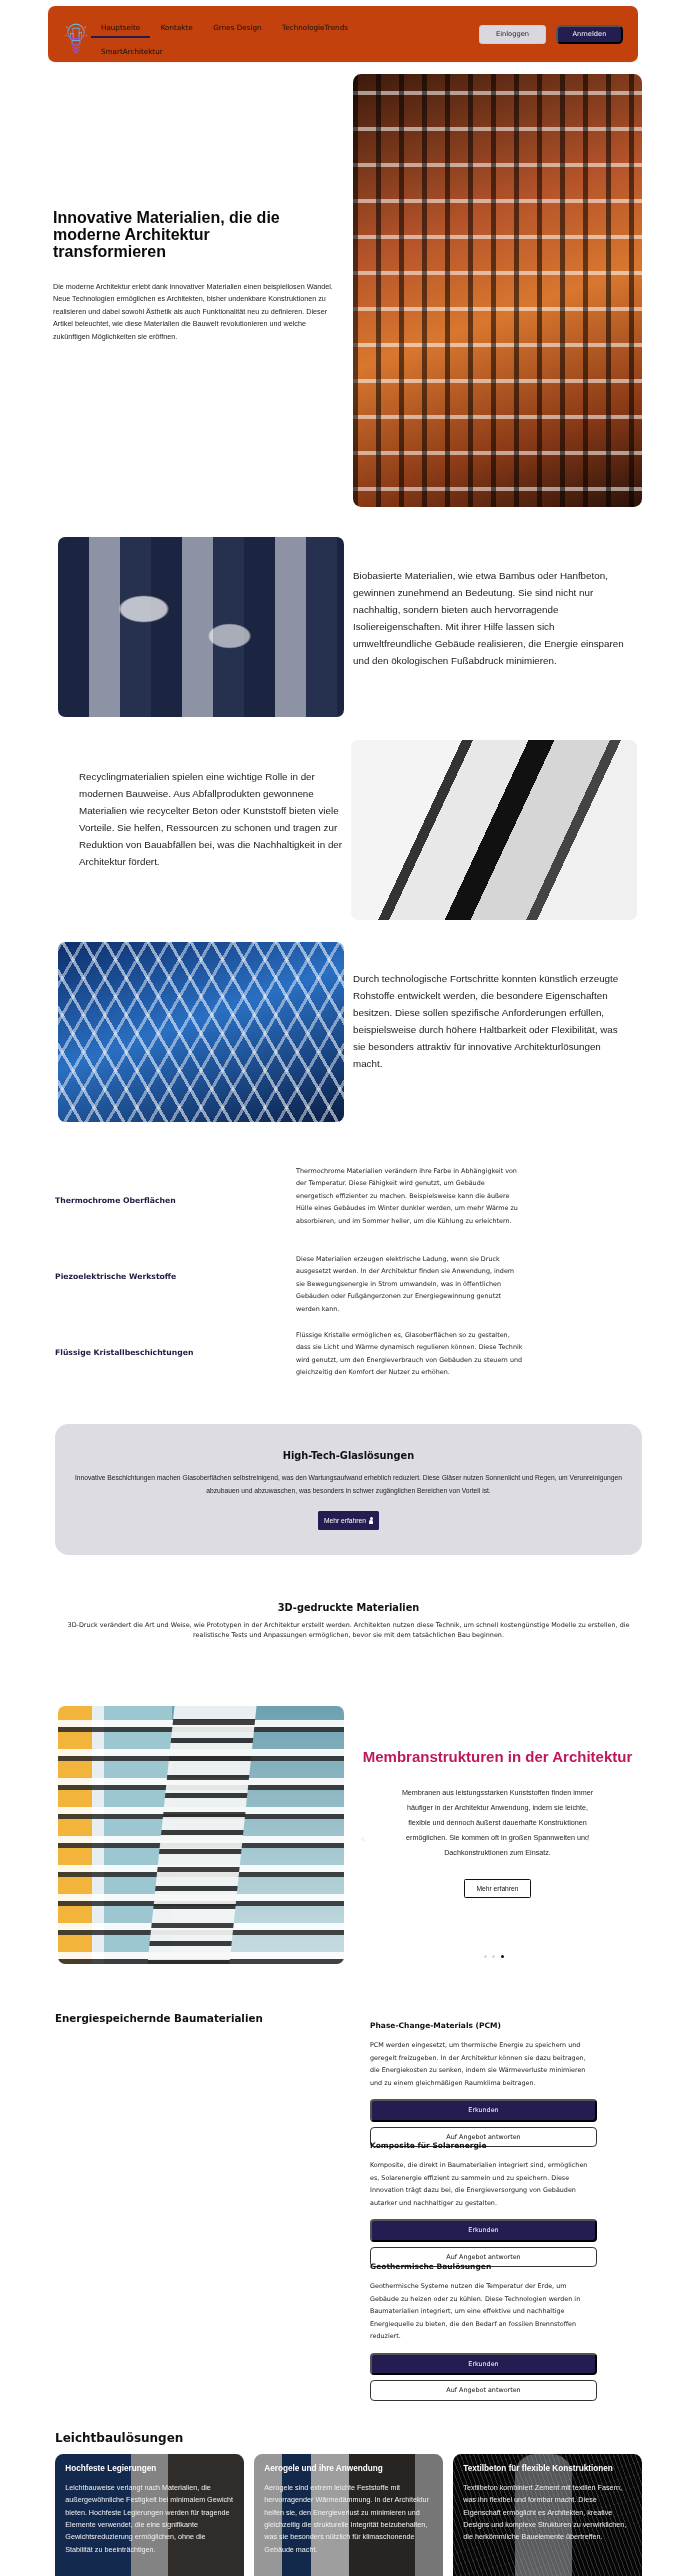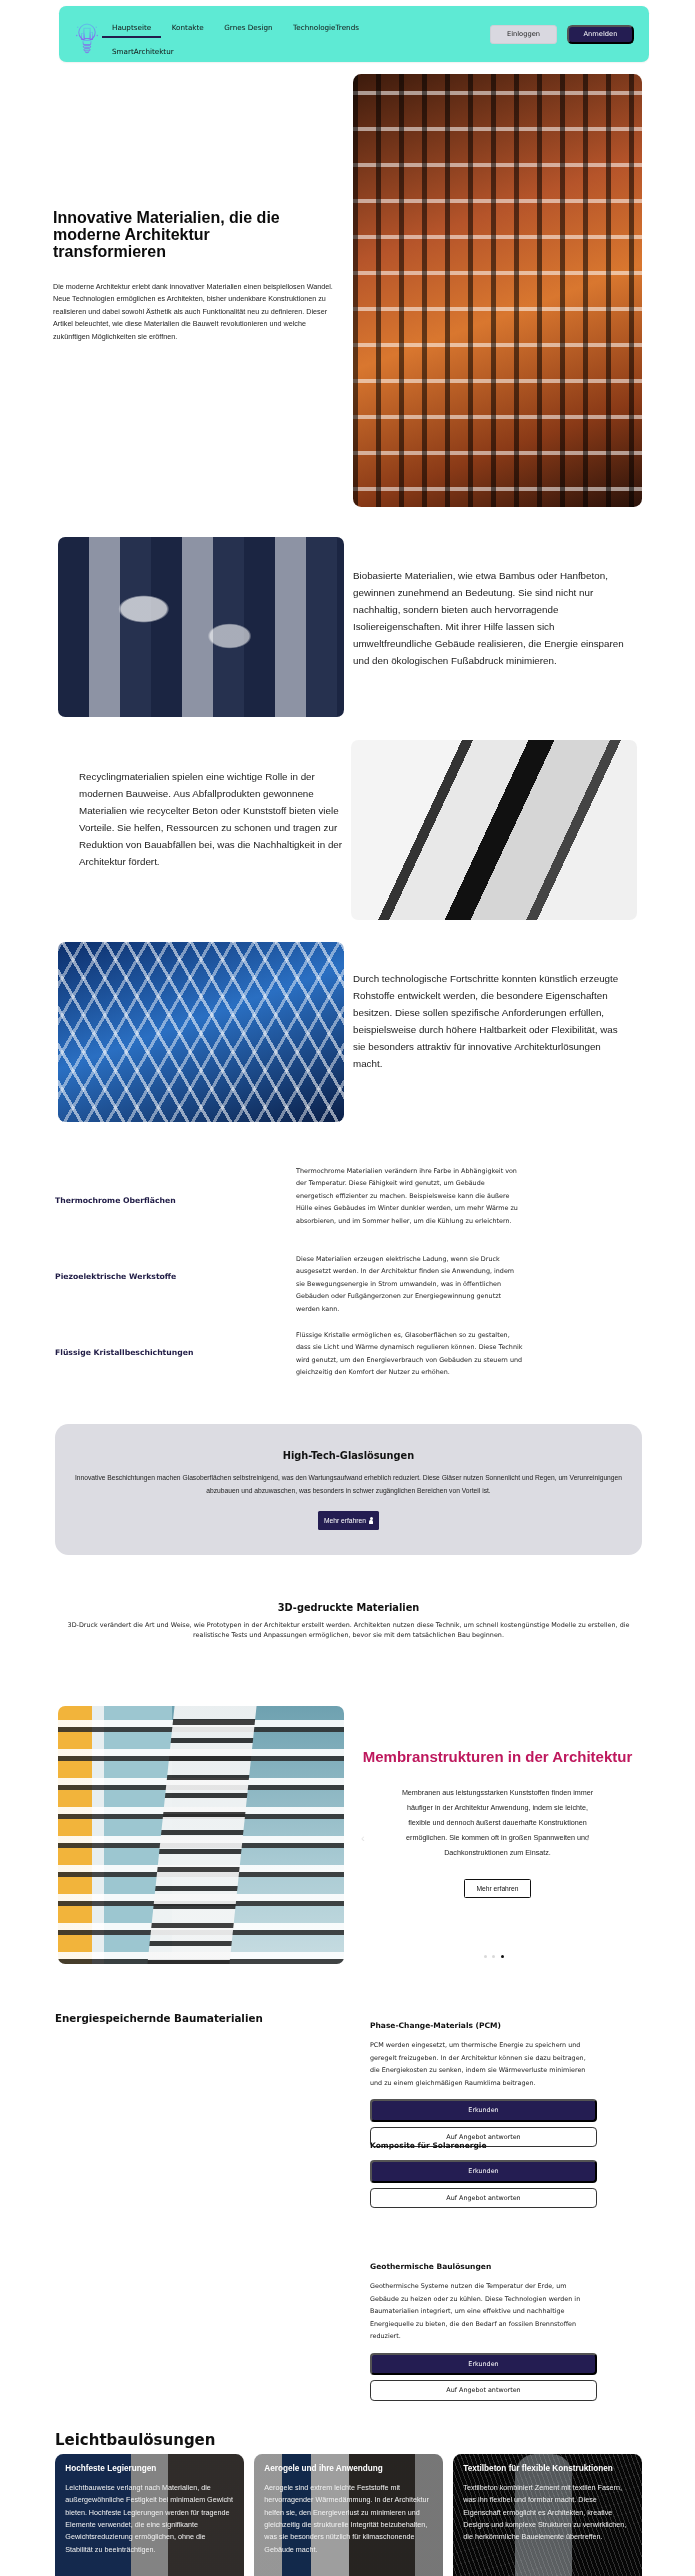--- a/index.html
+++ b/index.html
@@ -1,20 +1,20 @@
 <!DOCTYPE html>
 <html style="font-size:8.2px"><head>
 <meta charset="utf-8">
 <style>
   * { box-sizing: border-box; margin: 0; padding: 0; }
   html, body { width: 696px; background: #ffffff; }
   body { font-family: "Liberation Sans", sans-serif; color: #111; position: relative; height: 2970px; overflow: hidden; }
 
   
-  .header { position: absolute; left: 59px; top: 6.2px; width: 590px; height: 56px; background: #5eead4; border-radius: 7.2px; box-shadow: 0 0.5px 1.5px rgba(0,0,0,0.06); }
+  .header { position: absolute; left: 48px; top: 6.2px; width: 590px; height: 56px; background: #c2410c; border-radius: 7.2px; box-shadow: 0 0.5px 1.5px rgba(0,0,0,0.06); }
   .logo { position: absolute; left: 15.5px; top: 13.4px; width: 24px; height: 37px; }
   .nav { position: absolute; left: 53px; top: 11.3px; width: 371px; }
   .nav-row { display: flex; gap: 20.6px; align-items: flex-start; }
   .nav-item { font-family: "DejaVu Sans", sans-serif; font-size: 7.2px; color: #111; padding: 5.2px 0 6.2px 0; position: relative; cursor: pointer; }
   .nav-item.active::after { content: ""; position: absolute; left: -10.3px; right: -10.3px; bottom: 0; height: 2.1px; background: #231d4d; }
   .nav-item.first { padding-left: 0; }
   .nav-row2 { margin-top: 4.1px; }
   .btn-login { position: absolute; left: 431px; top: 18.5px; width: 67px; height: 19.6px; background: #d9d8e0; border: 0.5px solid #cfcfd6; border-radius: 3.1px; font-family: "DejaVu Sans", sans-serif; font-size: 6.7px; color: #222; display: flex; align-items: center; justify-content: center; }
   .btn-signup { position: absolute; left: 508px; top: 18.5px; width: 67px; height: 19.6px; background: #241d52; border-radius: 5.2px; font-family: "DejaVu Sans", sans-serif; font-size: 6.7px; color: #fff; display: flex; align-items: center; justify-content: center; }
 
@@ -87,21 +87,21 @@
   
   .energy-title { position: absolute; left: 55px; top: 2012px; font-family: "DejaVu Sans", sans-serif; font-size: 10.3px; font-weight: bold; color: #111; }
   .en-item { position: absolute; left: 370px; width: 227px; }
   .en-item h3 { font-family: "DejaVu Sans", sans-serif; font-size: 7.5px; font-weight: bold; color: #111; }
   .en-item p { margin-top: 9.3px; font-family: "DejaVu Sans", sans-serif; font-size: 6.4px; line-height: 12.4px; color: #222; }
   .en-btns { margin-top: 10.3px; display: flex; gap: 5.2px; flex-direction: column; }
   .btn-explore { background: #241d52; color: #fff; font-family: "DejaVu Sans", sans-serif; font-size: 6.4px; padding: 5.2px 9.3px; border-radius: 4.1px; }
   .btn-offer { background: #fff; color: #111; border: 0.5px solid #333; font-family: "DejaVu Sans", sans-serif; font-size: 6.4px; padding: 5.2px 9.3px; border-radius: 4.1px; }
 
   
-  .lw-title { position: absolute; left: 55px; top: 2431px; font-family: "DejaVu Sans", sans-serif; font-size: 15px; font-weight: bold; color: #111; }
+  .lw-title { position: absolute; left: 55px; top: 2431px; font-family: "DejaVu Sans", sans-serif; font-size: 12px; font-weight: bold; color: #111; }
   .lw-card { position: absolute; top: 2454px; width: 189px; height: 206px; border-radius: 8.2px; overflow: hidden; padding: 10.3px; color: #fff; }
   .lw-card h3 { font-size: 8.2px; font-weight: bold; line-height: 9.3px; }
   .lw-card p { margin-top: 8.2px; font-size: 7.2px; line-height: 12.4px; color: #f2f2f2; }
   .lw-1 { left: 55px; background:
       linear-gradient(rgba(0,0,0,0.35), rgba(0,0,0,0.35)),
       linear-gradient(90deg, #1e3f77 0 40%, #c9c9c9 40% 60%, #4a4440 60% 100%),
       #555; }
   .lw-2 { left: 254px; background:
       linear-gradient(rgba(0,0,0,0.35), rgba(0,0,0,0.35)),
       linear-gradient(90deg, #e7e7e7 0 15%, #1b3f73 15% 30%, #f2f2f2 30% 50%, #3c3733 50% 85%, #b6b6b6 85%),
@@ -216,20 +216,21 @@
 <div class="en-item" style="top:2021px;">
   <h3>Phase-Change-Materials (PCM)</h3>
   <p>PCM werden eingesetzt, um thermische Energie zu speichern und geregelt freizugeben. In der Architektur können sie dazu beitragen, die Energiekosten zu senken, indem sie Wärmeverluste minimieren und zu einem gleichmäßigen Raumklima beitragen.</p>
   <div class="en-btns">
     <button class="btn-explore">Erkunden</button>
     <button class="btn-offer">Auf Angebot antworten</button>
   </div>
 </div>
 <div class="en-item" style="top:2141px;">
   <h3>Komposite für Solarenergie</h3>
+  <p>Komposite, die direkt in Baumaterialien integriert sind, ermöglichen es, Solarenergie effizient zu sammeln und zu speichern. Diese Innovation trägt dazu bei, die Energieversorgung von Gebäuden autarker und nachhaltiger zu gestalten.</p>
   <div class="en-btns">
     <button class="btn-explore">Erkunden</button>
     <button class="btn-offer">Auf Angebot antworten</button>
   </div>
 </div>
 <div class="en-item" style="top:2262px;">
   <h3>Geothermische Baulösungen</h3>
   <p>Geothermische Systeme nutzen die Temperatur der Erde, um Gebäude zu heizen oder zu kühlen. Diese Technologien werden in Baumaterialien integriert, um eine effektive und nachhaltige Energiequelle zu bieten, die den Bedarf an fossilen Brennstoffen reduziert.</p>
   <div class="en-btns">
     <button class="btn-explore">Erkunden</button>

